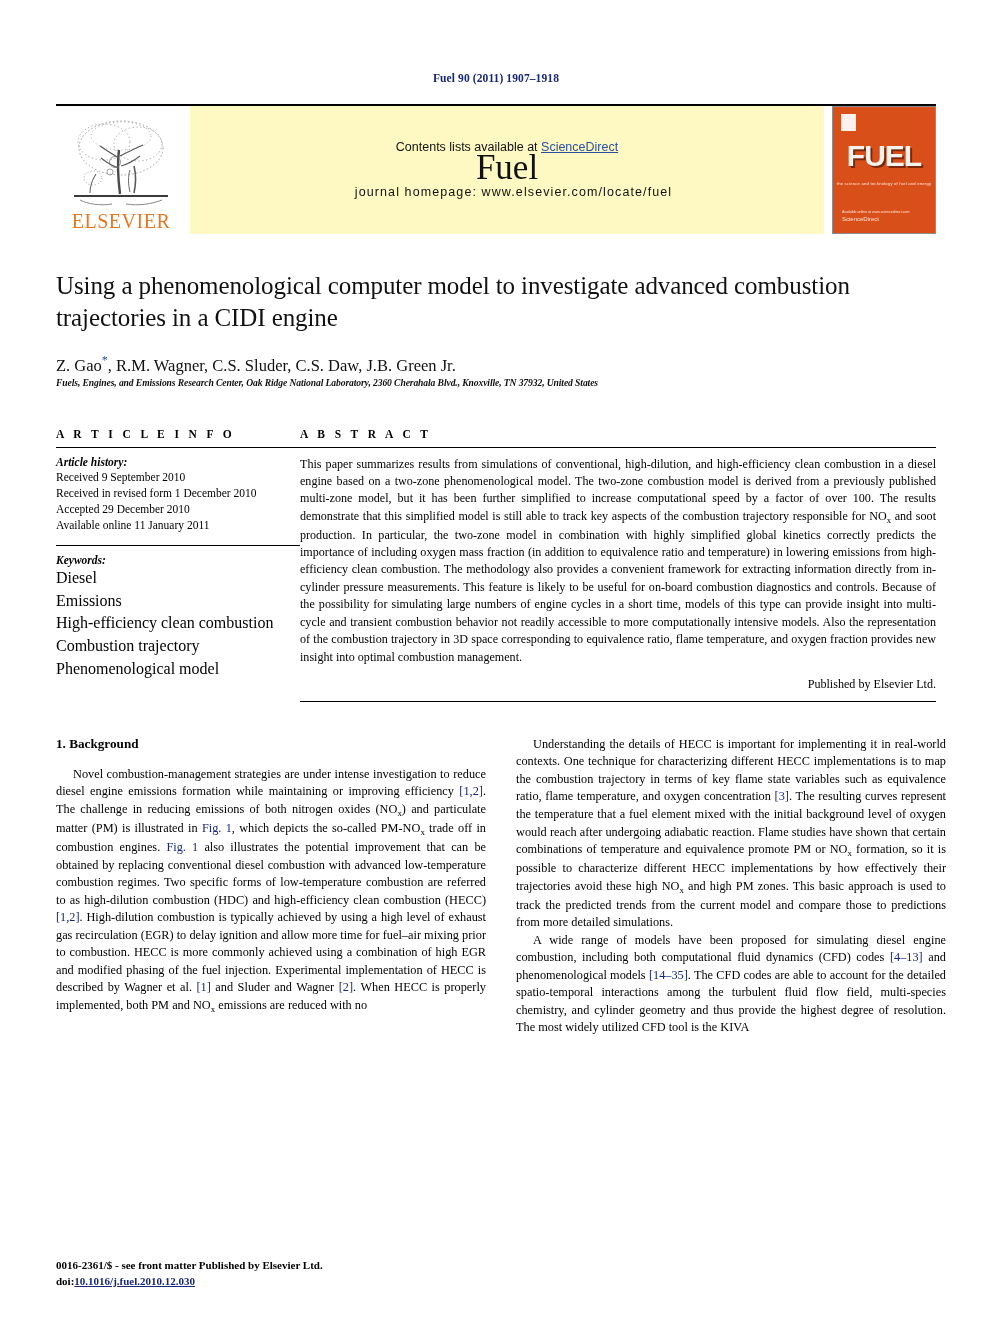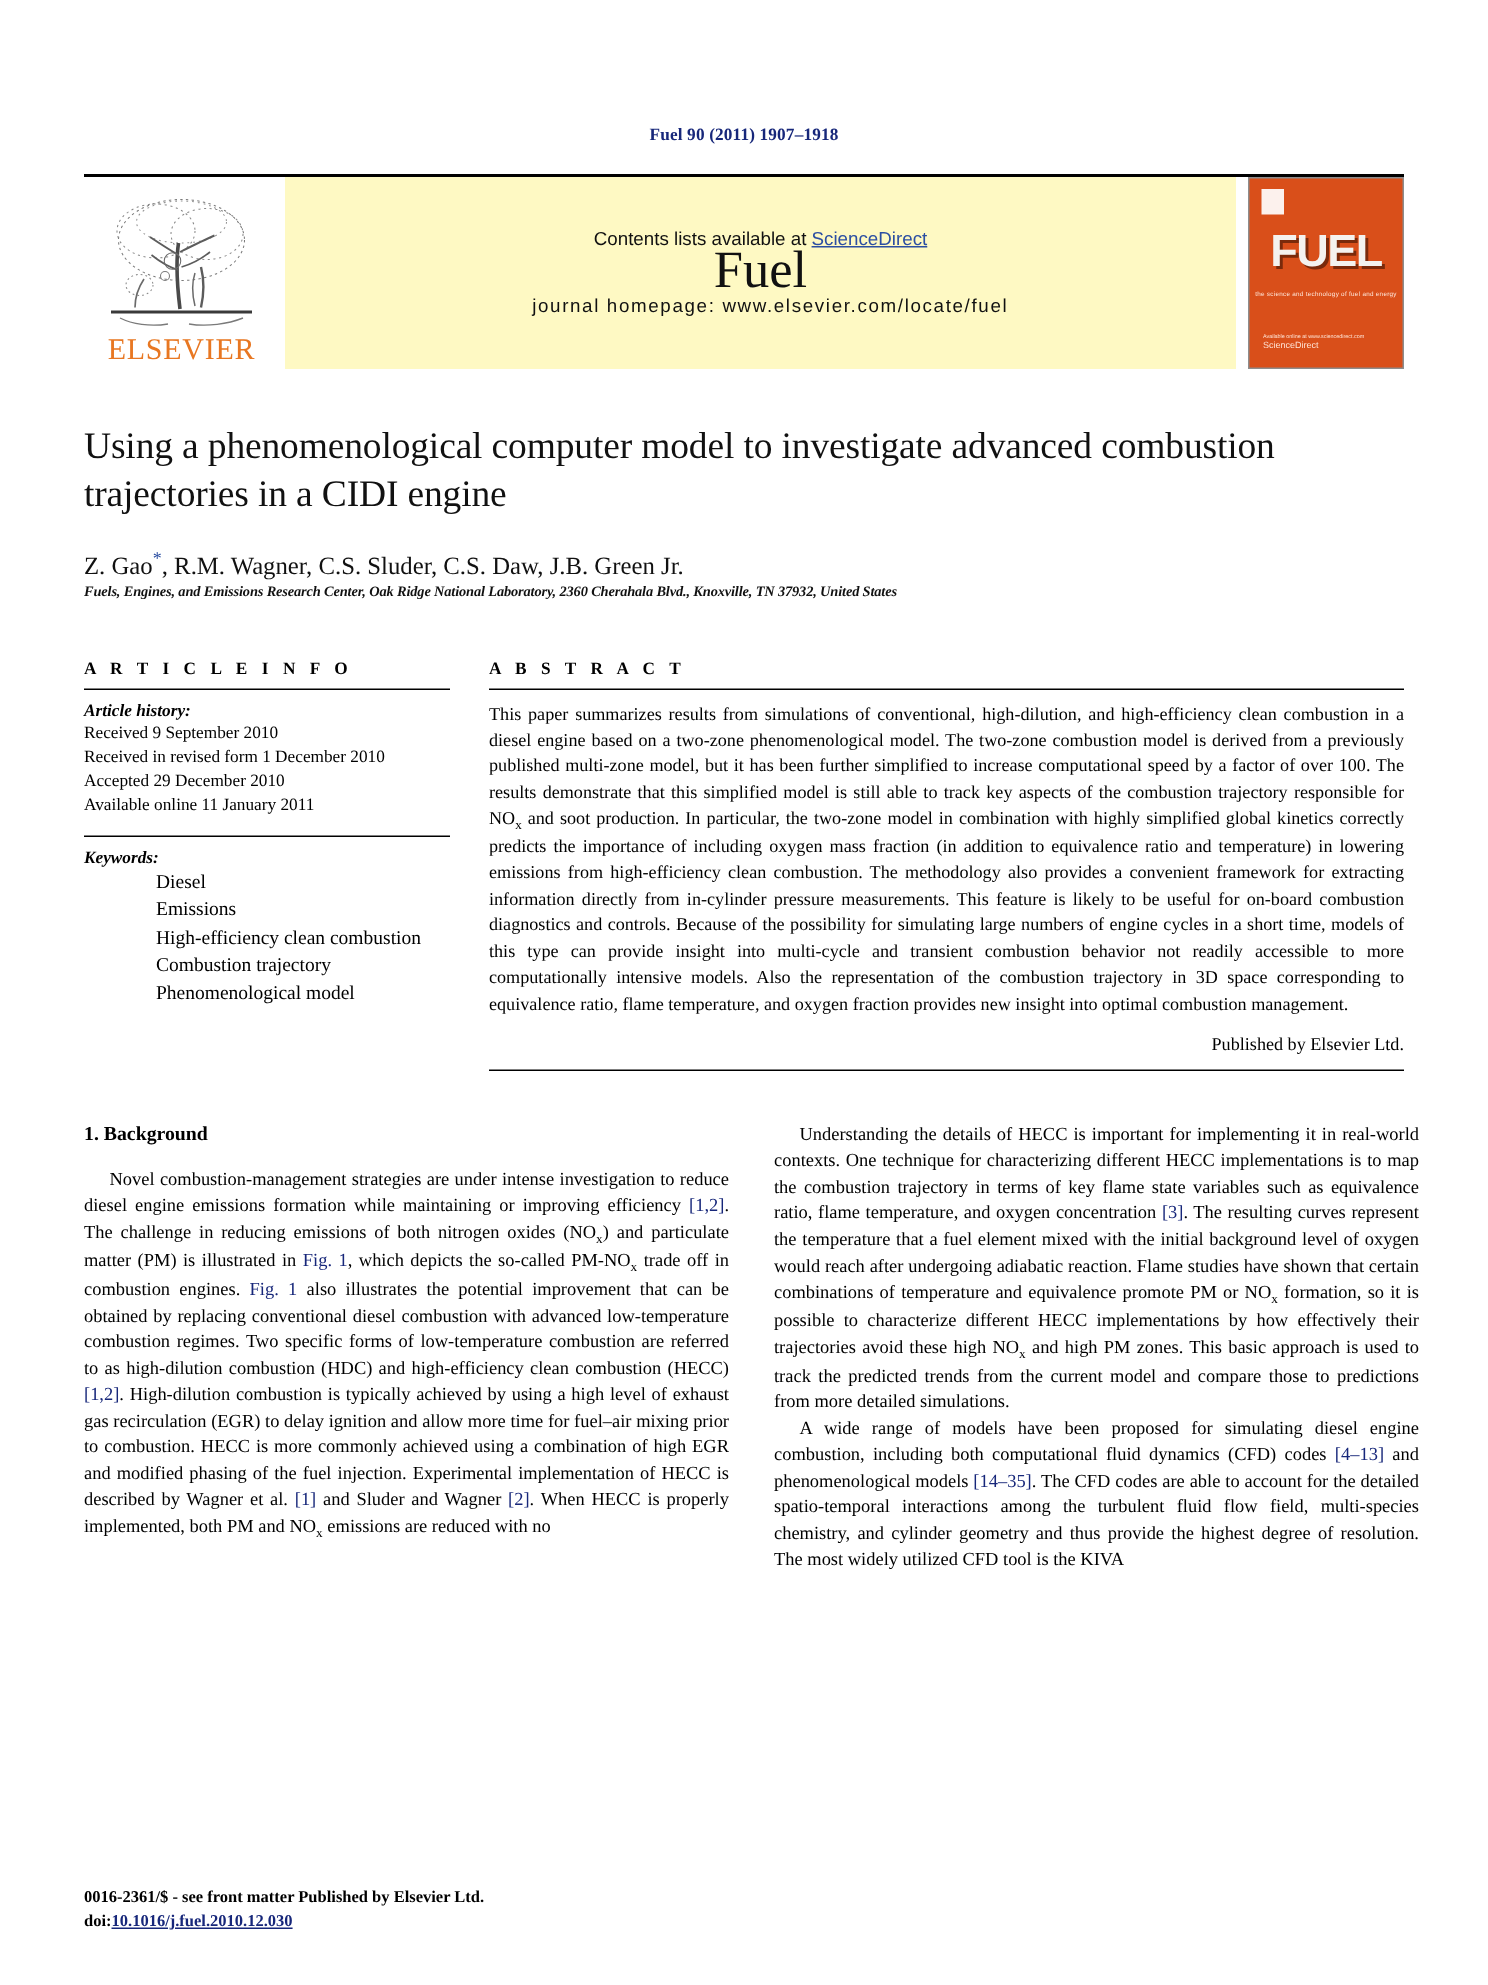--- a/index.html
+++ b/index.html
@@ -14,21 +14,21 @@
     font-family: "Liberation Serif", "DejaVu Serif", serif;
     color: #000000;
     position: relative;
     overflow: hidden;
   }
   .page {
     width: 992px;
     height: 1323px;
     position: relative;
     box-sizing: border-box;
-    padding: 12px 56px;
+    padding: 0 56px;
   }
 
   
   .running-head {
     text-align: center;
     font-size: 11.5px;
     font-weight: bold;
     letter-spacing: 0.1px;
     color: #17277a;
     padding-top: 72px;
@@ -169,21 +169,20 @@
     font-style: italic;
     font-weight: bold;
     color: #111;
     letter-spacing: -0.1px;
   }
 
   
   .info-abstract {
     margin-top: 40px;
     display: flex;
-    gap: 26px;
   }
   .col-info { width: 244px; flex: 0 0 244px; }
   .col-abstract { flex: 1 1 auto; }
 
   .sec-label {
     font-family: "Liberation Serif", serif;
     font-weight: bold;
     font-size: 11.5px;
     letter-spacing: 3.4px;
   }
@@ -197,23 +196,22 @@
     font-style: italic;
     font-weight: bold;
     font-size: 11.5px;
     margin-bottom: 1px;
   }
   .info-line {
     font-size: 11.5px;
     line-height: 1.42;
   }
   .kw-line {
-    font-size: 13px;
+    font-size: 16px;
     line-height: 1.42;
-    margin-left: 48px;
   }
 
   .abstract-body {
     font-size: 12.1px;
     line-height: 1.44;
     text-align: justify;
     hyphens: none;
   }
   .publisher-line {
     margin-top: 11px;

